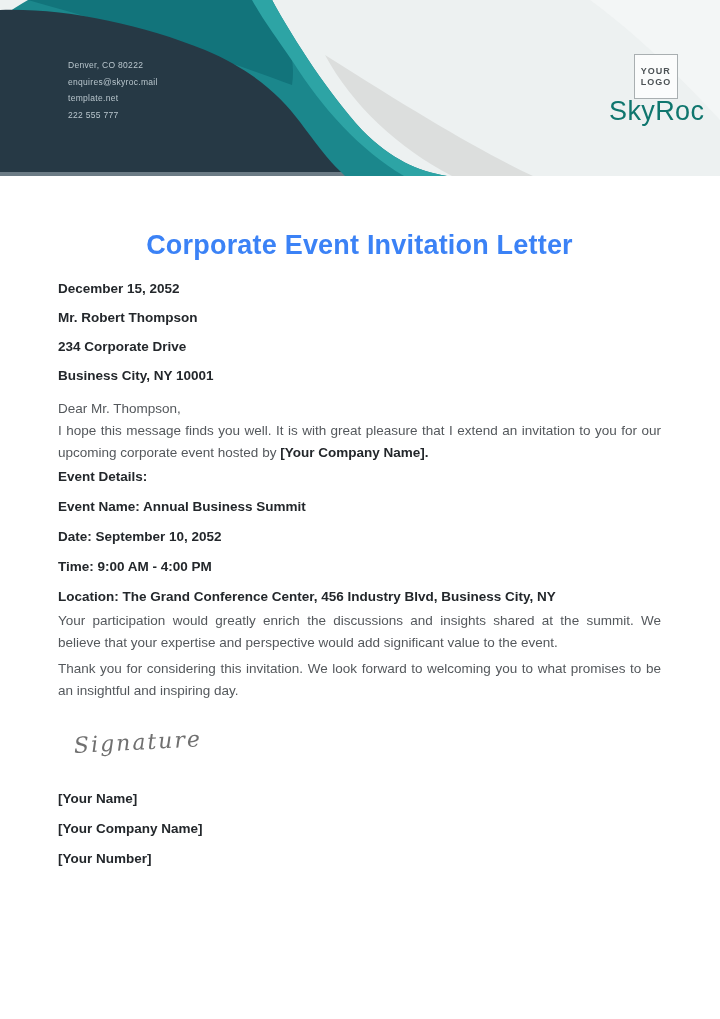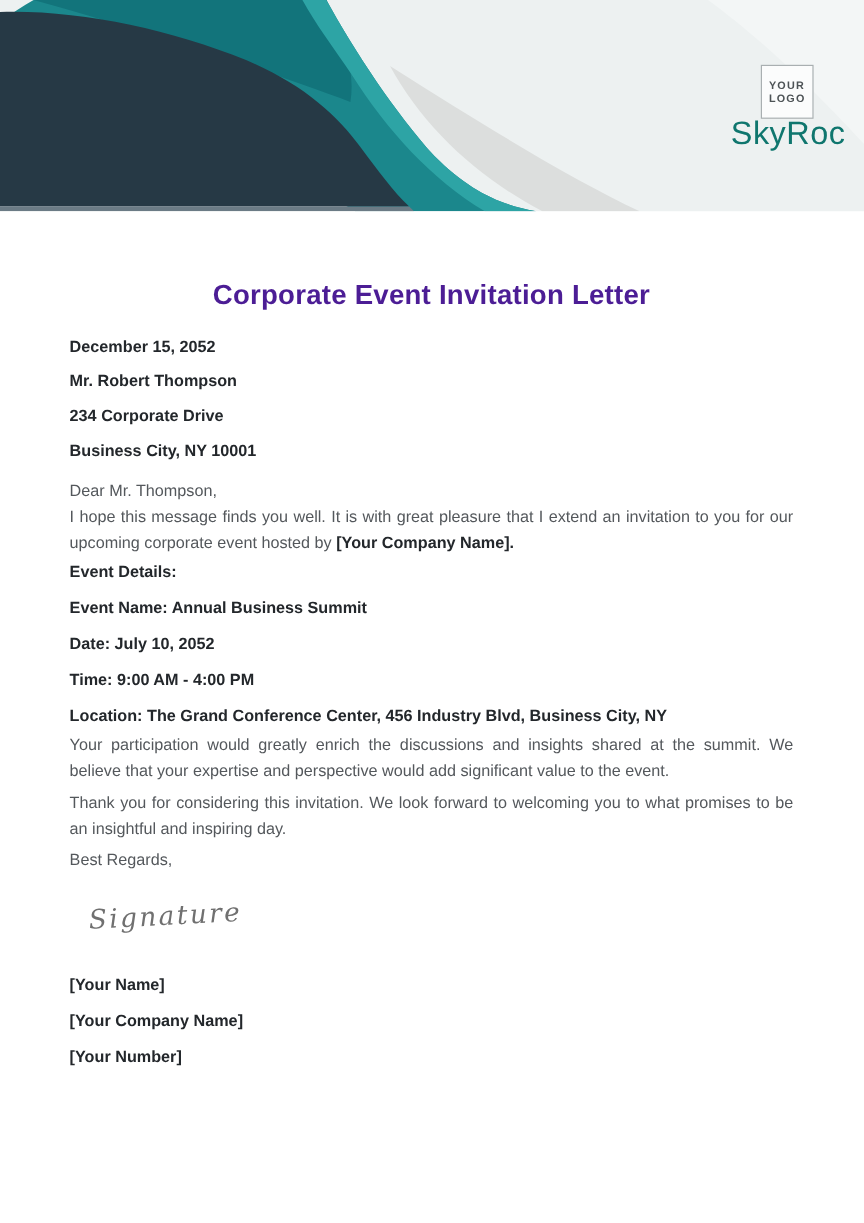--- a/index.html
+++ b/index.html
@@ -31,21 +31,21 @@
     position:absolute;left:597px;top:96px;
     font-size:27px;color:#0f766e;letter-spacing:.4px;margin-left:12px;
   }
   
   .content{
     padding:0 59px 0 58px;
     color:#54585c;font-size:13.5px;line-height:22px;
   }
   .title{
     margin:54px 0 22px;text-align:center;
-    font-size:23px;line-height:30px;font-weight:bold;color:#4c1d95;
+    font-size:27px;line-height:30px;font-weight:bold;color:#3b82f6;
     letter-spacing:.2px;
   }
   .bline{
     font-weight:bold;color:#23272b;
     font-size:13.5px;line-height:14px;margin:0 0 15px;
   }
   .evline{margin-bottom:16px;}
   .plain{margin:0;}
   .just{margin:0 0 4px;text-align:justify;}
   .just b,.plain b{color:#23272b;}
@@ -70,20 +70,26 @@
       <rect x="0" y="0" width="720" height="176" fill="#edf1f1"></rect>
       <path d="M590,0 L720,0 L720,120 C660,55 620,22 590,0 Z" fill="#f3f6f6"></path>
       <path d="M325,55 C352,105 398,148 452,176 L533,176 C478,150 415,112 325,55 Z" fill="#dcdedd"></path>
       <path d="M28,0 L272,0 C295,42 330,95 362,130 C392,160 418,171 447,176 L296,176 C200,118 60,52 0,38 L0,18 C10,11 19,5 28,0 Z" fill="#1b878c"></path>
       <path d="M28,0 L272,0 C288,35 296,60 292,85 C220,58 115,24 28,0 Z" fill="#12747b"></path>
       <path d="M252,0 L272,0 C295,42 330,95 362,130 C392,160 418,171 447,176 L404,176 C360,150 322,108 293,62 C278,40 263,20 252,0 Z" fill="#2da4a5"></path>
       <path d="M0,10 C65,8 140,24 205,50 C252,70 280,95 300,122 C315,142 328,160 341,172 L0,172 Z" fill="#263945"></path>
       <path d="M0,172 L341,172 L345,176 L0,176 Z" fill="#6b7b85"></path>
     </svg>
 
+    <div class="contact">
+      <div>Denver, CO 80222</div>
+      <div>enquires@skyroc.mail</div>
+      <div>template.net</div>
+      <div>222 555 777</div>
+    </div>
 
     <div class="logo-box">
       <span>
         <span>YOUR</span><br>
         <span>LOGO</span>
       </span>
     </div>
     <div class="brand">SkyRoc</div>
   </div>
 
@@ -93,28 +99,27 @@
     <div class="bline">December 15, 2052</div>
     <div class="bline">Mr. Robert Thompson</div>
     <div class="bline">234 Corporate Drive</div>
     <div class="bline">Business City, NY 10001</div>
 
     <p class="plain">Dear Mr. Thompson,</p>
     <p class="just gap-after"><span>I hope this message finds you well. It is with great pleasure that I extend an invitation to you for our upcoming corporate event hosted by </span><b>[Your Company Name].</b></p>
 
     <div class="bline evline">Event Details:</div>
     <div class="bline evline">Event Name: Annual Business Summit</div>
-    <div class="bline evline">Date: July 10, 2052</div>
+    <div class="bline evline">Date: September 10, 2052</div>
     <div class="bline evline">Time: 9:00 AM - 4:00 PM</div>
     <div class="bline" style="margin-bottom:6px">Location: The Grand Conference Center, 456 Industry Blvd, Business City, NY</div>
 
     <p class="just"><span>Your participation would greatly enrich the discussions and insights shared at the summit. We believe that your expertise and perspective would add significant value to the event.</span></p>
     <p class="just"><span>Thank you for considering this invitation. We look forward to welcoming you to what promises to be an insightful and inspiring day.</span></p>
 
-    <p class="closing">Best Regards,</p>
 
     <div>
       <span class="signature">Signature</span>
     </div>
 
     <div class="signoff">
       <div class="bline">[Your Name]</div>
       <div class="bline">[Your Company Name]</div>
       <div class="bline">[Your Number]</div>
     </div>

